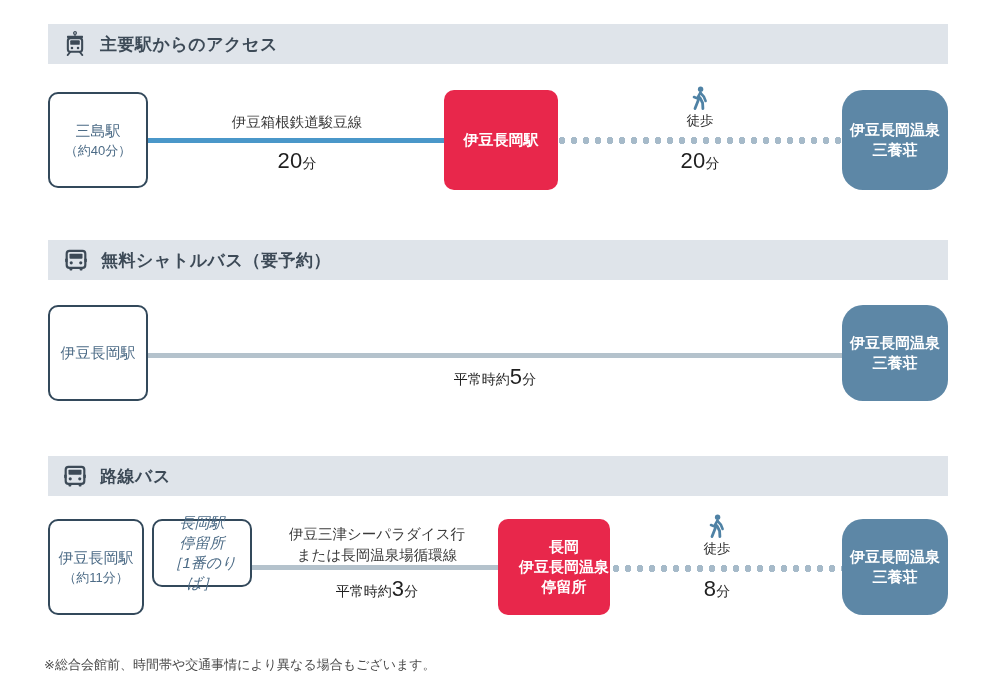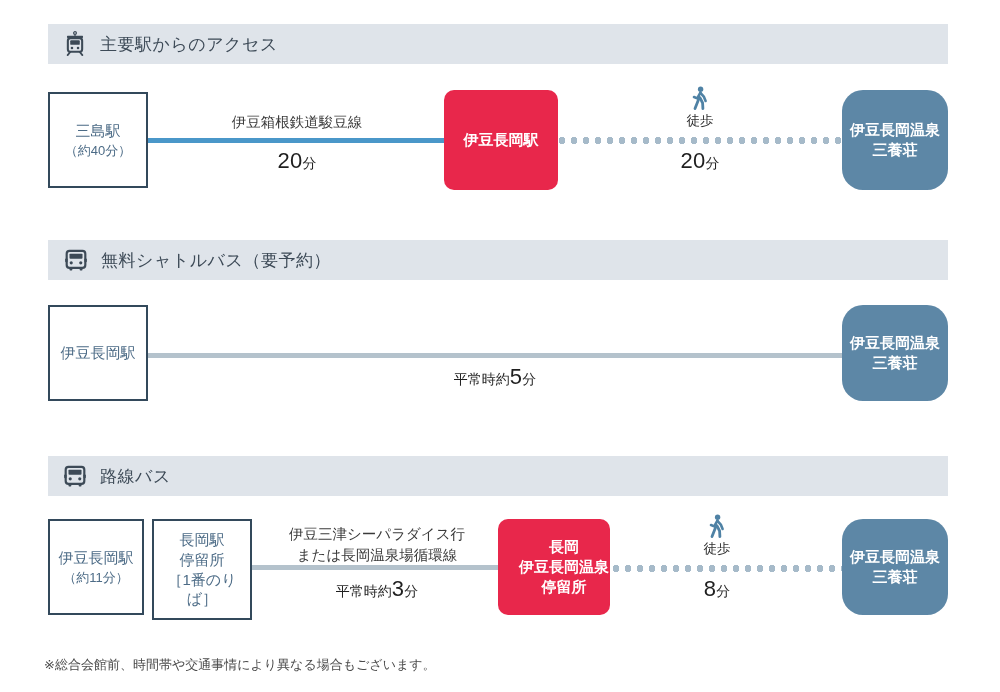--- a/index.html
+++ b/index.html
@@ -38,42 +38,42 @@
   }
   .section-header .hdr-icon {
     width: 26px;
     height: 26px;
     flex: 0 0 26px;
     display: block;
     margin-right: 12px;
   }
   .section-header .hdr-title {
     font-size: 17px;
-    font-weight: normal;
+    font-weight: bold;
     color: #3d4a57;
     letter-spacing: 0.5px;
     white-space: nowrap;
   }
 
   
   .node {
     position: absolute;
     box-sizing: border-box;
     display: flex;
     flex-direction: column;
     align-items: center;
     justify-content: center;
     text-align: center;
     line-height: 1.32;
     z-index: 3;
   }
   .node-white {
     background: #ffffff;
     border: 2px solid #33495b;
-    border-radius: 0;
+    border-radius: 10px;
     color: #4c6b86;
     font-size: 15px;
   }
   .node-white .sub {
     font-size: 13px;
     color: #4c6b86;
     margin-top: 1px;
   }
   .node-red {
     background: #e8precise;
@@ -304,21 +304,21 @@
     <div class="dur">
       <span class="num">8</span><span class="unit">分</span>
     </div>
   </div>
 
   <div class="node node-white" style="left:48px; top:519px; width:96px; height:96px;">
     <span class="line1">伊豆長岡駅</span>
     <span class="sub">（約11分）</span>
   </div>
 
-  <div class="node node-white" style="left:152px; top:519px; width:100px; height:101px;">
+  <div class="node node-white" style="left:152px; top:519px; width:100px; height:68px;font-style:italic;">
     <span class="line1">長岡駅</span>
     <span class="line1">停留所</span>
     <span class="line1">［1番のりば］</span>
   </div>
 
   <div class="node node-red" style="left:498px; top:519px; width:112px; height:96px;padding-left:20px;">
     <span class="line">長岡</span>
     <span class="line">伊豆長岡温泉</span>
     <span class="line">停留所</span>
   </div>

